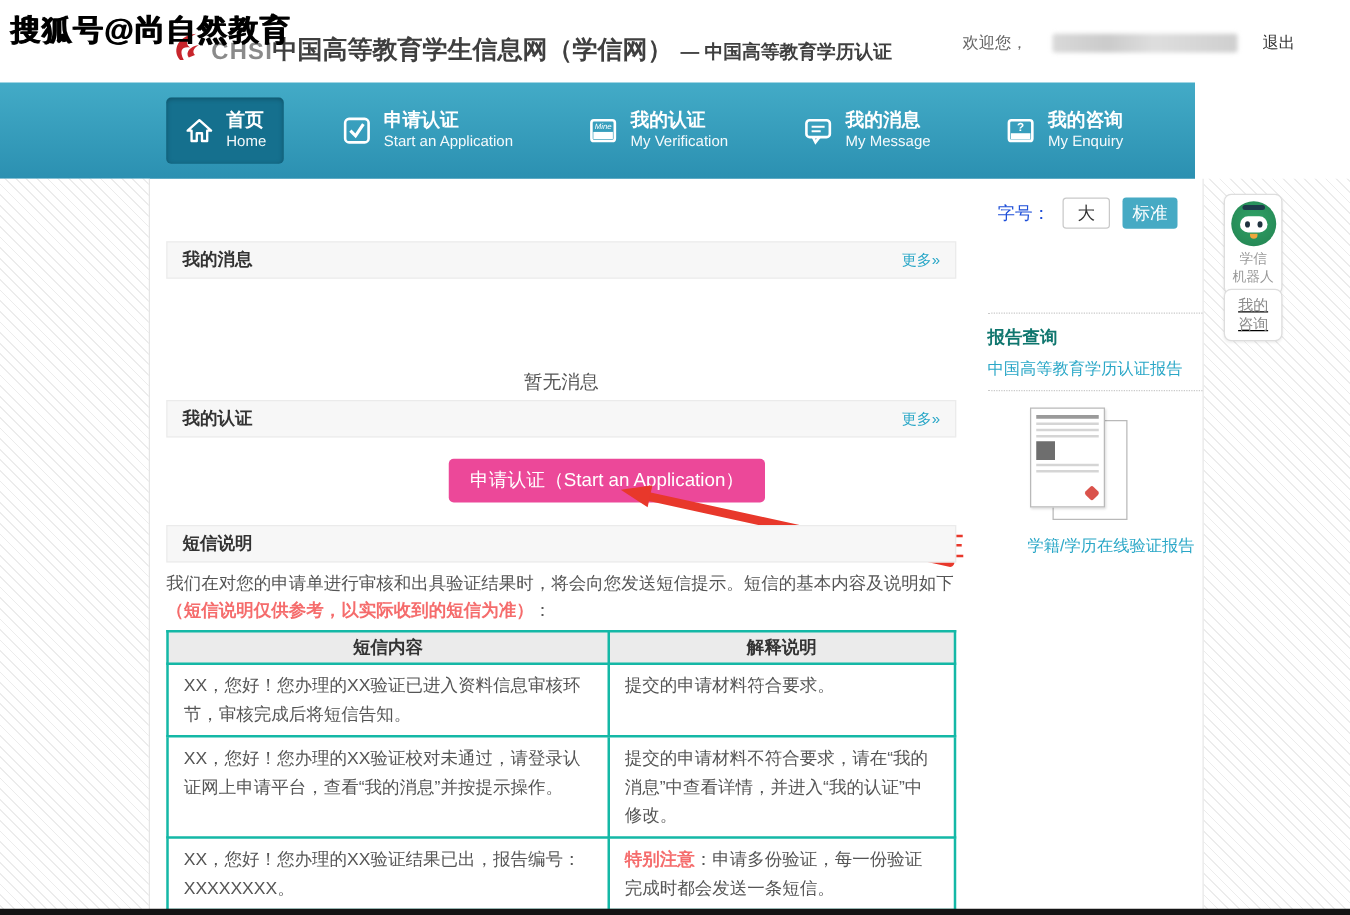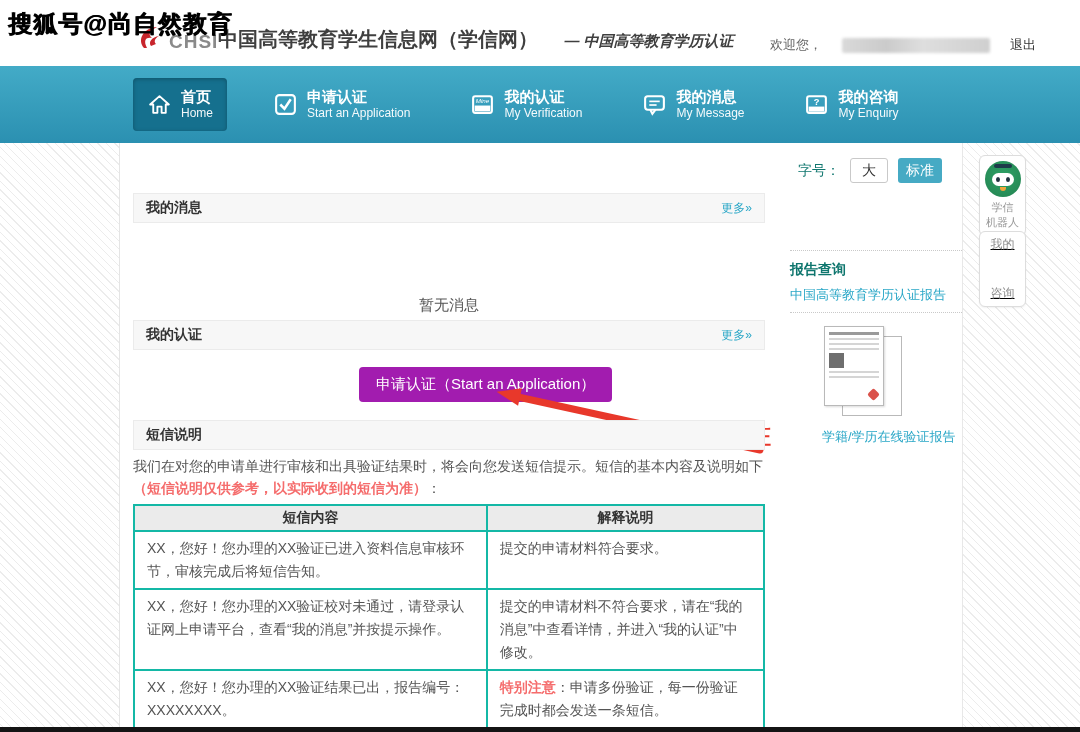--- a/index.html
+++ b/index.html
@@ -16,45 +16,45 @@
   
   .watermark { position:absolute; top:8px; left:8px; z-index:60; font-size:24px;
     font-weight:900; color:#000; letter-spacing:1px; text-shadow:1px 0 0 #000; }
 
   
   .hdr { position:absolute; top:0; left:0; width:1080px; height:66px; background:#fff; }
   .logo { position:absolute; left:135px; top:24px; display:flex; align-items:flex-end; gap:4px; cursor:pointer; }
   .logo-text { font-size:19px; font-weight:bold; color:#8a8a8a; letter-spacing:1px; line-height:1; }
   .site-title { position:absolute; left:218px; top:26px; white-space:nowrap; }
   .site-title .main { font-size:20px; font-weight:bold; color:#3f3f3f; }
-  .site-title .sub { font-size:15px; font-weight:bold; color:#3f3f3f; margin-left:22px;font-style:italic; }
-  .welcome { position:absolute; left:770px; top:36px; display:flex; align-items:center; gap:20px; font-size:13px; color:#666; }
+  .site-title .sub { font-size:15px; font-weight:bold; color:#3f3f3f; margin-left:2px; }
+  .welcome { position:absolute; left:770px; top:25px; display:flex; align-items:center; gap:20px; font-size:13px; color:#666; }
   .redacted { width:148px; height:15px; border-radius:2px; filter:blur(1.6px);
     background:linear-gradient(90deg,#d9d9d9 0%,#cbcbcb 30%,#dedede 55%,#cfcfcf 100%); }
   .logout { color:#333; text-decoration:none; cursor:pointer; }
 
   
-  .nav { position:absolute; top:66px; left:0; width:1080px; height:77px;
+  .nav { position:absolute; top:66px; left:0; width:956px; height:77px;
     background:linear-gradient(180deg,#43abc7 0%,#2b90b1 100%);
     display:flex; align-items:center; gap:32px; padding-left:133px; }
   .nav-item { display:flex; align-items:center; gap:9px; color:#fff; cursor:pointer; padding:10px 14px; border-radius:4px; }
   .nav-item.active { background:#15708e; box-shadow:inset 0 1px 4px rgba(0,0,0,.28); }
   .nav-item .txt { display:flex; flex-direction:column; line-height:1.25; }
   .nav-item .zh { font-size:15px; font-weight:bold; }
   .nav-item .en { font-size:12px; opacity:.95; }
   .nav-item svg { display:block; }
 
   
   .sec-hdr { position:absolute; left:133px; width:632px; height:30px; background:#f7f7f7;
     border:1px solid #ebebeb; display:flex; align-items:center; justify-content:space-between; padding:0 12px; }
   .sec-hdr .t { font-size:14px; font-weight:bold; color:#333; }
   .more { font-size:12px; color:#2aa7c7; text-decoration:none; cursor:pointer; }
   .empty-msg { position:absolute; left:133px; top:248px; width:632px; text-align:center; font-size:15px; color:#555;margin-top:48px; }
 
-  .cta { position:absolute; left:359px; top:367px; background:#a21caf; color:#fff; border:none;
+  .cta { position:absolute; left:359px; top:367px; background:#ec4899; color:#fff; border:none;
     border-radius:4px; font-size:15px; padding:8px 17px; white-space:nowrap; cursor:pointer;
     font-family:inherit; }
 
   .annot-text { position:absolute; left:645px; top:423px; font-size:21px; font-weight:bold; color:#e8382b; white-space:nowrap; }
   .arrow-svg { position:absolute; left:460px; top:375px; pointer-events:none; }
 
   .sms-intro { position:absolute; left:133px; top:455px; width:632px; font-size:14px; color:#555; line-height:22px; }
   .red { color:#f56c6c;font-weight:bold; }
 
   .sms-table { position:absolute; left:133px; top:504px; width:632px; border-collapse:collapse; table-layout:fixed; }
@@ -72,21 +72,21 @@
   .thumb .pg { position:absolute; background:#fff; border:1px solid #b9b9b9; width:60px; height:80px; }
   .thumb .back { left:20px; top:10px; }
   .thumb .front { left:2px; top:0; box-shadow:1px 1px 2px rgba(0,0,0,.15); padding:5px 4px; }
   .thumb .bar { height:3px; background:#9a9a9a; margin-bottom:3px; }
   .thumb .ln { height:2px; background:#d5d5d5; margin:3px 0; }
   .thumb .qr { width:15px; height:15px; background:#6e6e6e; margin:3px 0; }
   .thumb .seal { position:absolute; right:5px; bottom:6px; width:9px; height:9px; background:#d4342c; border-radius:2px; transform:rotate(45deg); opacity:.85; }
 
   
   .fs-row { position:absolute; left:798px; top:158px; display:flex; align-items:center; gap:10px; }
-  .fs-label { font-size:14px; color:#0f766e; }
+  .fs-label { font-size:14px; color:#1d4ed8; }
   .btn-large { width:38px; height:25px; background:#fff; border:1px solid #c9c9c9; border-radius:3px;
     font-size:14px; color:#333; cursor:pointer; font-family:inherit; }
   .btn-standard { width:44px; height:25px; background:#46aac4; border:none; border-radius:3px;
     font-size:14px; color:#fff; cursor:pointer; font-family:inherit; }
 
   
   .float-card { position:absolute; left:979px; width:47px; background:#fff; border:1px solid #ddd;
     border-radius:6px; padding:5px 3px; text-align:center; cursor:pointer; box-shadow:0 1px 2px rgba(0,0,0,.06); }
   .robot-card { top:155px; }
   .enquiry-card { top:231px;text-decoration:underline; }
@@ -270,17 +270,17 @@
         <span class="visor"></span>
       <span class="eye l"></span>
         <span class="eye r"></span>
         <span class="beak"></span>
     </div>
     <span class="lbl">学信</span>
     <span class="lbl">机器人</span>
   </div>
   <div class="float-card enquiry-card">
     <span class="lbl" style="font-size:12px;color:#8a8a8a;">我的</span>
-    <span class="lbl" style="font-size:12px;color:#8a8a8a;margin-top:34px;">咨询</span>
+    <span class="lbl" style="font-size:12px;color:#8a8a8a;">咨询</span>
   </div>
 
   <div class="bottom-bar"></div>
 </div>
 
 </body></html>

